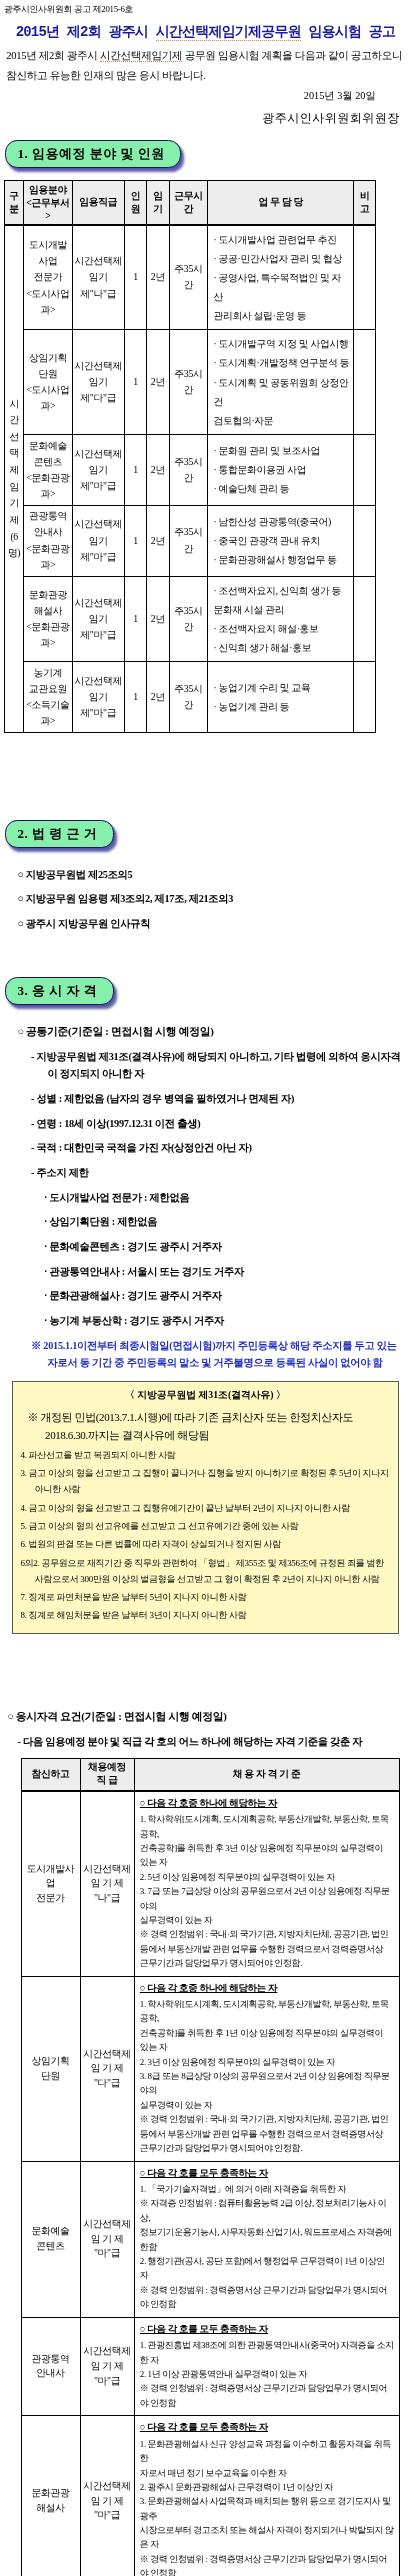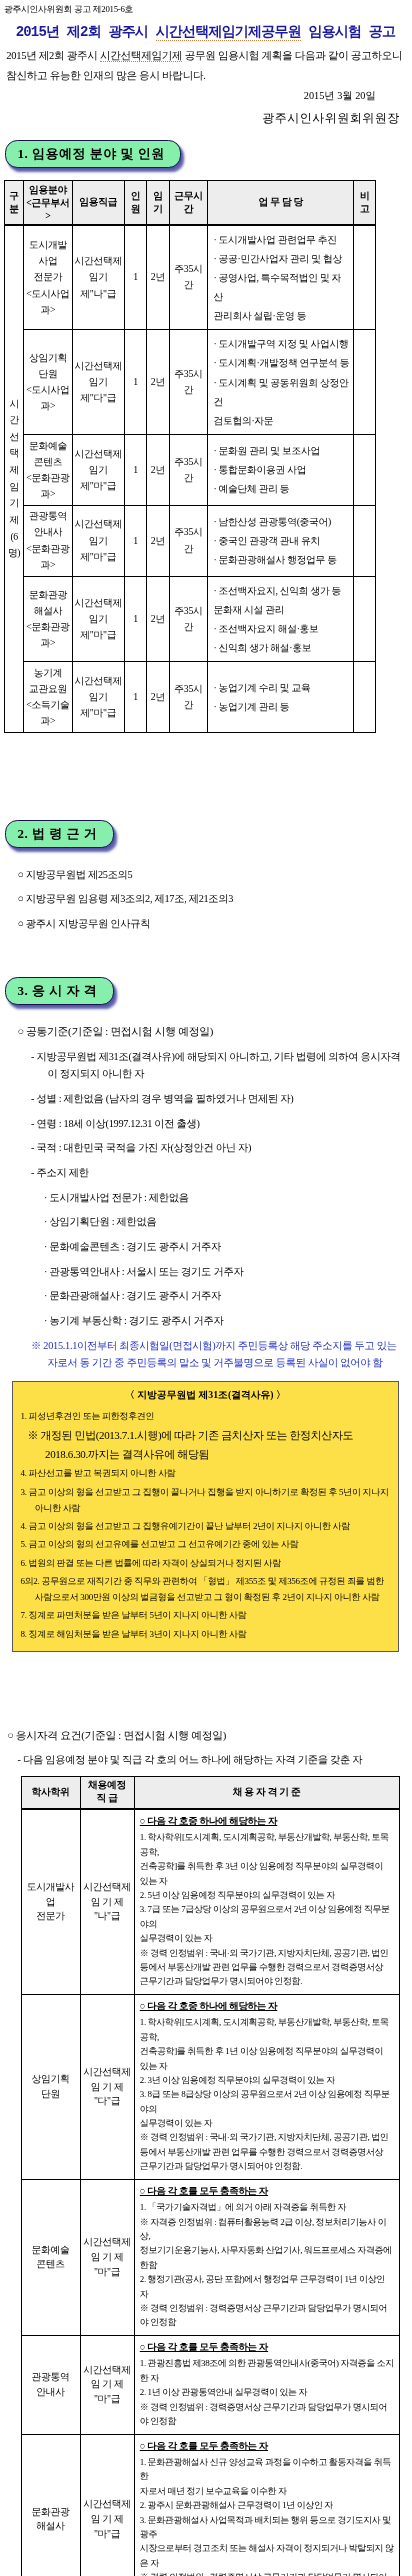--- a/index.html
+++ b/index.html
@@ -19,27 +19,27 @@
   .tbl{border-collapse:collapse;margin:2.1px 0;}
   .tbl th,.tbl td{border:0.8px solid #000;text-align:center;vertical-align:middle;
     padding:2.6px 1.5px;font-size:9.8px;letter-spacing:-0.3px;}
   .tbl th{background:#ededed;font-weight:bold;}
   .tbl thead th{border-bottom:2.1px double #000;}
   .pre{white-space:pre-line;}
   .recruit{width:372px;}
   .recruit td{line-height:1.65;}
   .recruit .duties{text-align:left;padding:4.1px 3.1px 4.1px 5.2px;line-height:1.95;font-size:9.8px;}
   .recruit .group{font-size:9.8px;line-height:1.7;letter-spacing:-0.5px;padding:1px;}
-  .line{margin:7.2px 3.1px;font-size:10.3px;line-height:1.7;letter-spacing:-0.3px;}
+  .line{margin:7.2px 3.1px;font-size:10.3px;line-height:1.7;letter-spacing:-0.3px;font-weight:bold;}
   .hang{padding-left:1.6em;text-indent:-1.6em;}
   .ind1{margin-left:13.4px;}
   .ind2{margin-left:27px;}
   .ind3{margin-left:40px;}
   .blue{color:#2330c5;}
-  .yellow-box{margin:9.3px 8.2px;border:0.8px solid #5a5a5a;background:#fde047;
+  .yellow-box{margin:9.3px 8.2px;border:0.8px solid #5a5a5a;background:#fef9c3;
     padding:5.2px 7.2px 7.2px 7.2px;}
   .yellow-box .bx-title{text-align:center;font-weight:bold;font-size:9.8px;margin:2.1px 0 5.2px 0;}
   .yellow-box .bx-line{font-size:9px;line-height:1.8;margin:2.1px 0;letter-spacing:-0.3px;}
   .yellow-box .bx-sub{font-size:11px;line-height:1.7;margin:1px 0 1px 7px;letter-spacing:-0.4px;}
   .qual{width:379px;margin-left:16.5px;}
   .qual td{line-height:1.5;}
   .qual .crit{text-align:left;padding:4.1px 4.1px 5.2px 5.2px;}
   .qual .crit-head{font-weight:bold;font-size:9.5px;margin-bottom:2.1px;text-decoration:underline;}
   .qual .crit-body{font-size:9px;line-height:1.6;letter-spacing:-0.4px;}
   .spacer{width:100%;}
@@ -200,21 +200,20 @@
   <div class="line ind3">· 도시개발사업 전문가 : 제한없음</div>
   <div class="line ind3">· 상임기획단원 : 제한없음</div>
   <div class="line ind3">· 문화예술콘텐츠 : 경기도 광주시 거주자</div>
   <div class="line ind3">· 관광통역안내사 : 서울시 또는 경기도 거주자</div>
   <div class="line ind3">· 문화관광해설사 : 경기도 광주시 거주자</div>
   <div class="line ind3">· 농기계 부동산학 : 경기도 광주시 거주자</div>
   <div class="line ind2 hang blue">※ 2015.1.1이전부터 최종시험일(면접시험)까지 주민등록상 해당 주소지를 두고 있는 자로서 동 기간 중 주민등록의 말소 및 거주불명으로 등록된 사실이 없어야 함</div>
 
   <div class="yellow-box">
     <div class="bx-title">〈 지방공무원법 제31조(결격사유) 〉</div>
-    <div class="bx-line hang">1. 피성년후견인 또는 피한정후견인</div>
     <div class="bx-sub hang">※ 개정된 민법(2013.7.1.시행)에 따라 기존 금치산자 또는 한정치산자도 2018.6.30.까지는 결격사유에 해당됨</div>
     <div class="bx-line hang">4. 파산선고를 받고 복권되지 아니한 사람</div>
     <div class="bx-line hang">3. 금고 이상의 형을 선고받고 그 집행이 끝나거나 집행을 받지 아니하기로 확정된 후 5년이 지나지 아니한 사람</div>
     <div class="bx-line hang">4. 금고 이상의 형을 선고받고 그 집행유예기간이 끝난 날부터 2년이 지나지 아니한 사람</div>
     <div class="bx-line hang">5. 금고 이상의 형의 선고유예를 선고받고 그 선고유예기간 중에 있는 사람</div>
     <div class="bx-line hang">6. 법원의 판결 또는 다른 법률에 따라 자격이 상실되거나 정지된 사람</div>
     <div class="bx-line hang">6의2. 공무원으로 재직기간 중 직무와 관련하여 「형법」 제355조 및 제356조에 규정된 죄를 범한 사람으로서 300만원 이상의 벌금형을 선고받고 그 형이 확정된 후 2년이 지나지 아니한 사람</div>
     <div class="bx-line hang">7. 징계로 파면처분을 받은 날부터 5년이 지나지 아니한 사람</div>
     <div class="bx-line hang">8. 징계로 해임처분을 받은 날부터 3년이 지나지 아니한 사람</div>
   </div>
@@ -225,21 +224,21 @@
   <div class="line ind1 hang">- 다음 임용예정 분야 및 직급 각 호의 어느 하나에 해당하는 자격 기준을 갖춘 자</div>
 
   <table class="tbl qual">
     <colgroup>
         <col style="width:59px">
         <col style="width:54px">
         <col style="width:265px">
       </colgroup>
     <thead>
       <tr>
-        <th>학사학위</th>
+        <th>참신하고</th>
         <th class="pre">채용예정
 직      급</th>
         <th>채 용 자 격 기 준</th>
       </tr>
     </thead>
     <tbody>
       <tr>
         <td class="pre">도시개발사업
 전문가</td>
         <td class="pre">시간선택제

